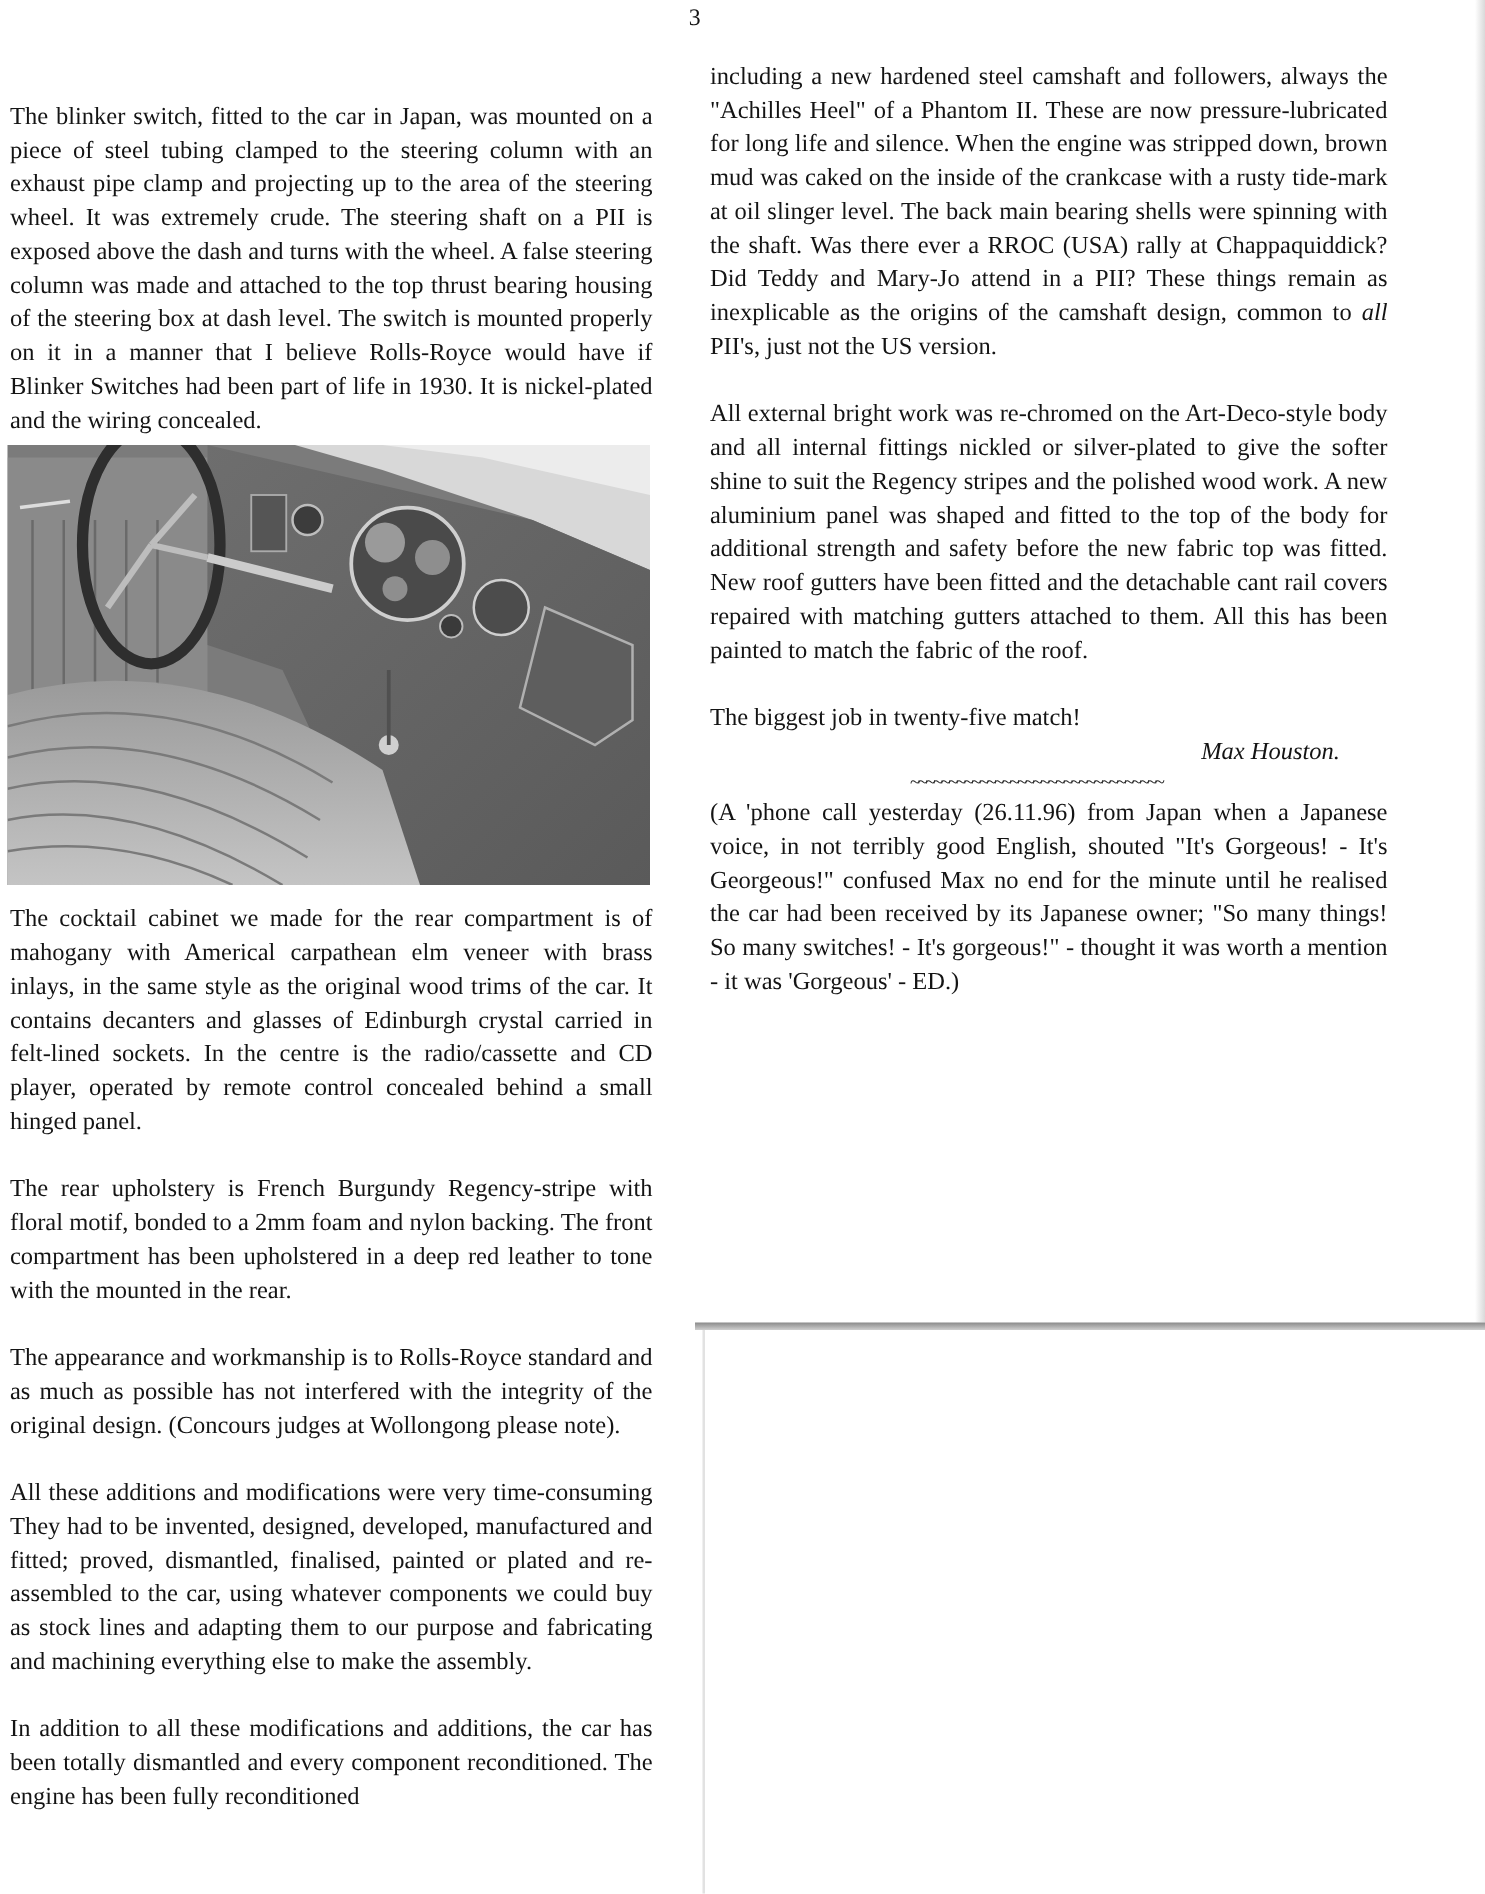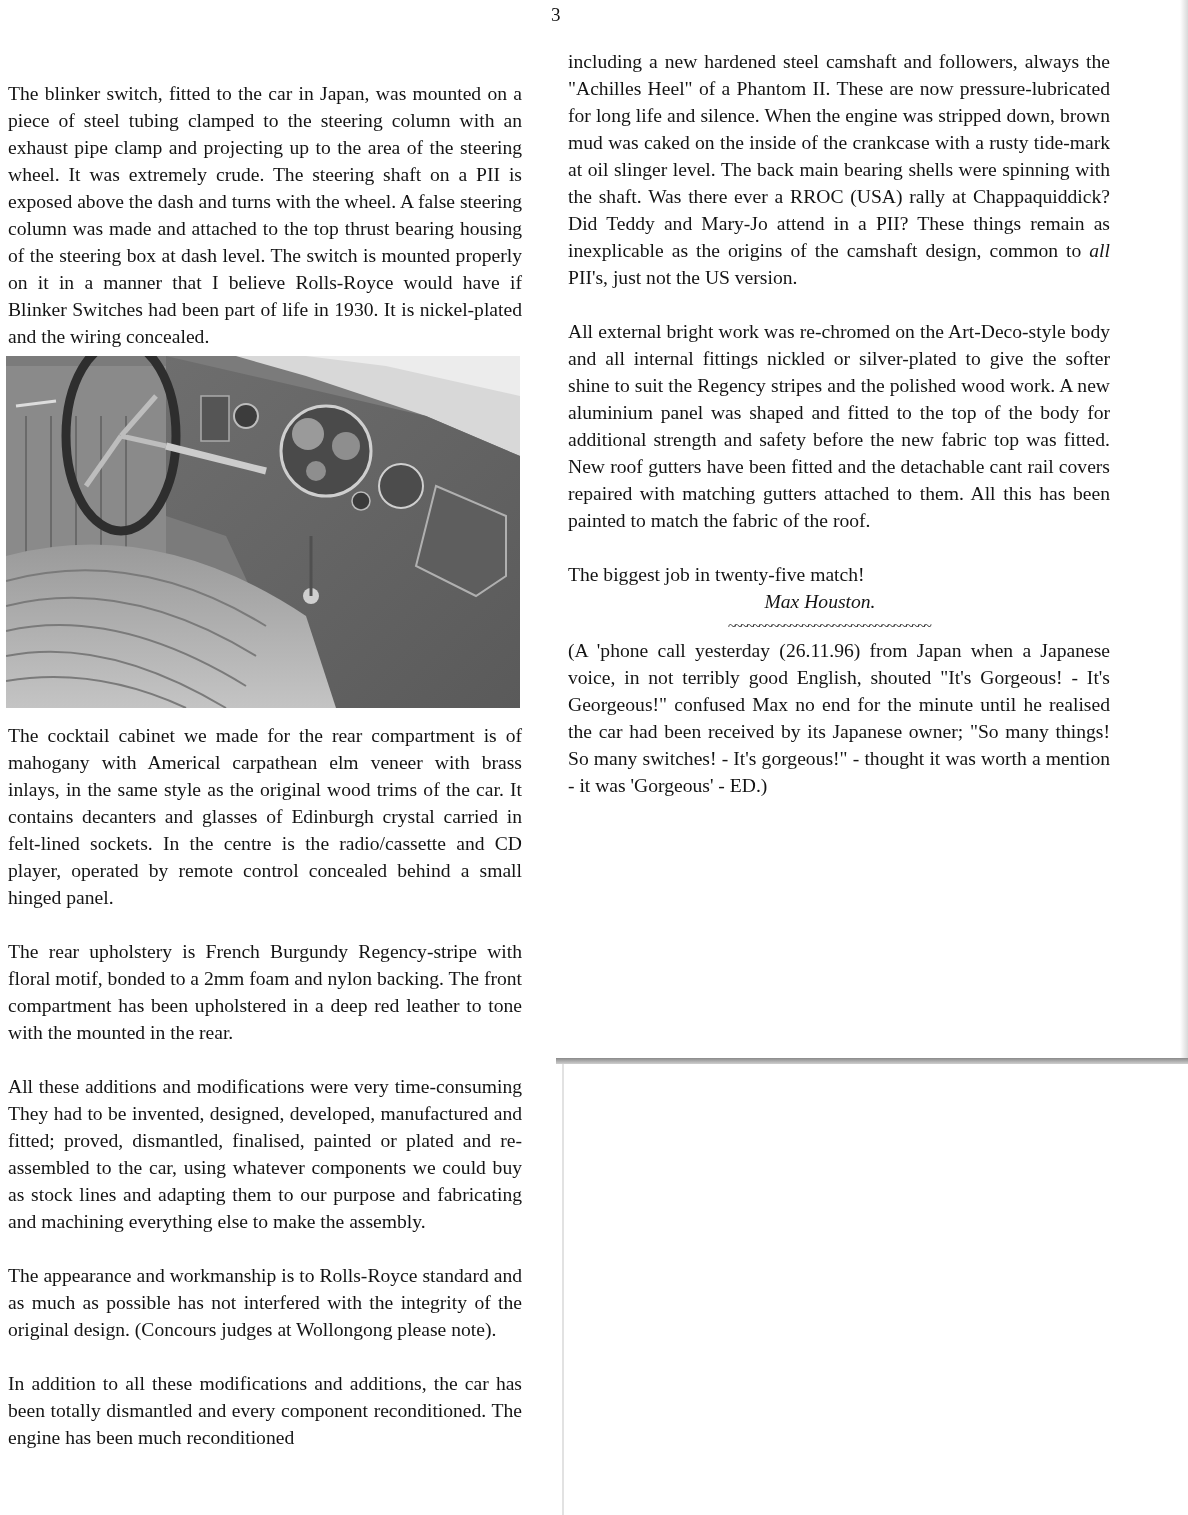--- a/index.html
+++ b/index.html
@@ -14,21 +14,21 @@
   .col { position: absolute; font-size: 19.6px; line-height: 27px; }
   .col-left { left: 8px; top: 53px; width: 514px; margin-top: 27px; }
   .col-right { left: 568px; top: 48px; width: 542px; }
   .para { margin: 0 0 27px 0; text-align: justify; }
   .para.tight { margin-bottom: 0; }
   .photo {
     position: relative; width: 514px; height: 352px; margin: 6px 0 14px -2px;
     background: #8c8c8c; overflow: hidden;
   }
   .photo svg { display: block; width: 100%; height: 100%; }
-  .signature { text-align: center; font-style: italic; padding-right: 38px; margin: 0; }
+  .signature { text-align: right; font-style: italic; padding-right: 38px; margin: 0; }
   .divider-wave {
     text-align: center; margin: 4px 0 4px 0; font-size: 15px; line-height: 14px;
     letter-spacing: -2px; color: #222; padding-right: 20px;
   }
   .editor-note { text-align: justify; margin: 0; }
   .rule-bottom {
     position: absolute; left: 556px; top: 1058px; width: 632px; height: 6px;
     background: linear-gradient(#8a8a8a, #cfcfcf);
   }
   .rule-side {
@@ -105,23 +105,23 @@
         <path d="M0,325 Q90,310 180,352"></path>
       </g>
 
       <circle cx="305" cy="240" r="8" fill="#cfcfcf"></circle>
       <line x1="305" y1="180" x2="305" y2="240" stroke="#505050" stroke-width="3"></line>
     </svg>
   </div>
 
   <p class="para">The cocktail cabinet we made for the rear compartment is of mahogany with Americal carpathean elm veneer with brass inlays, in the same style as the original wood trims of the car. It contains decanters and glasses of Edinburgh crystal carried in felt-lined sockets. In the centre is the radio/cassette and CD player, operated by remote control concealed behind a small hinged panel.</p>
   <p class="para">The rear upholstery is French Burgundy Regency-stripe with floral motif, bonded to a 2mm foam and nylon backing. The front compartment has been upholstered in a deep red leather to tone with the mounted in the rear.</p>
+  <p class="para">The appearance and workmanship is to Rolls-Royce standard and as much as possible has not interfered with the integrity of the original design. (Concours judges at Wollongong please note).</p>
   <p class="para">All these additions and modifications were very time-consuming They had to be invented, designed, developed, manufactured and fitted; proved, dismantled, finalised, painted or plated and re-assembled to the car, using whatever components we could buy as stock lines and adapting them to our purpose and fabricating and machining everything else to make the assembly.</p>
-  <p class="para">The appearance and workmanship is to Rolls-Royce standard and as much as possible has not interfered with the integrity of the original design. (Concours judges at Wollongong please note).</p>
-  <p class="para">In addition to all these modifications and additions, the car has been totally dismantled and every component reconditioned. The engine has been much reconditioned</p>
+  <p class="para">In addition to all these modifications and additions, the car has been totally dismantled and every component reconditioned. The engine has been fully reconditioned</p>
 </div>
 
 <div class="col col-right">
   <p class="para"><span>including a new hardened steel camshaft and followers, always the "Achilles Heel" of a Phantom II. These are now pressure-lubricated for long life and silence. When the engine was stripped down, brown mud was caked on the inside of the crankcase with a rusty tide-mark at oil slinger level. The back main bearing shells were spinning with the shaft. Was there ever a RROC (USA) rally at Chappaquiddick? Did Teddy and Mary-Jo attend in a PII? These things remain as inexplicable as the origins of the camshaft design, common to </span><em>all</em><span> PII's, just not the US version.</span></p>
   <p class="para">All external bright work was re-chromed on the Art-Deco-style body and all internal fittings nickled or silver-plated to give the softer shine to suit the Regency stripes and the polished wood work. A new aluminium panel was shaped and fitted to the top of the body for additional strength and safety before the new fabric top was fitted. New roof gutters have been fitted and the detachable cant rail covers repaired with matching gutters attached to them. All this has been painted to match the fabric of the roof.</p>
   <p class="para tight">The biggest job in twenty-five match!</p>
   <p class="signature">Max Houston.</p>
   <div class="divider-wave">~~~~~~~~~~~~~~~~~~~~~~~~~~~~~~~~~</div>
   <p class="editor-note">(A 'phone call yesterday  (26.11.96) from Japan when a Japanese voice, in not terribly good English, shouted "It's Gorgeous! - It's Georgeous!" confused Max no end for the minute until he realised the car had been received by its Japanese owner; "So many things! So many switches! - It's gorgeous!" - thought it was worth a mention -  it was 'Gorgeous' - ED.)</p>
 </div>

